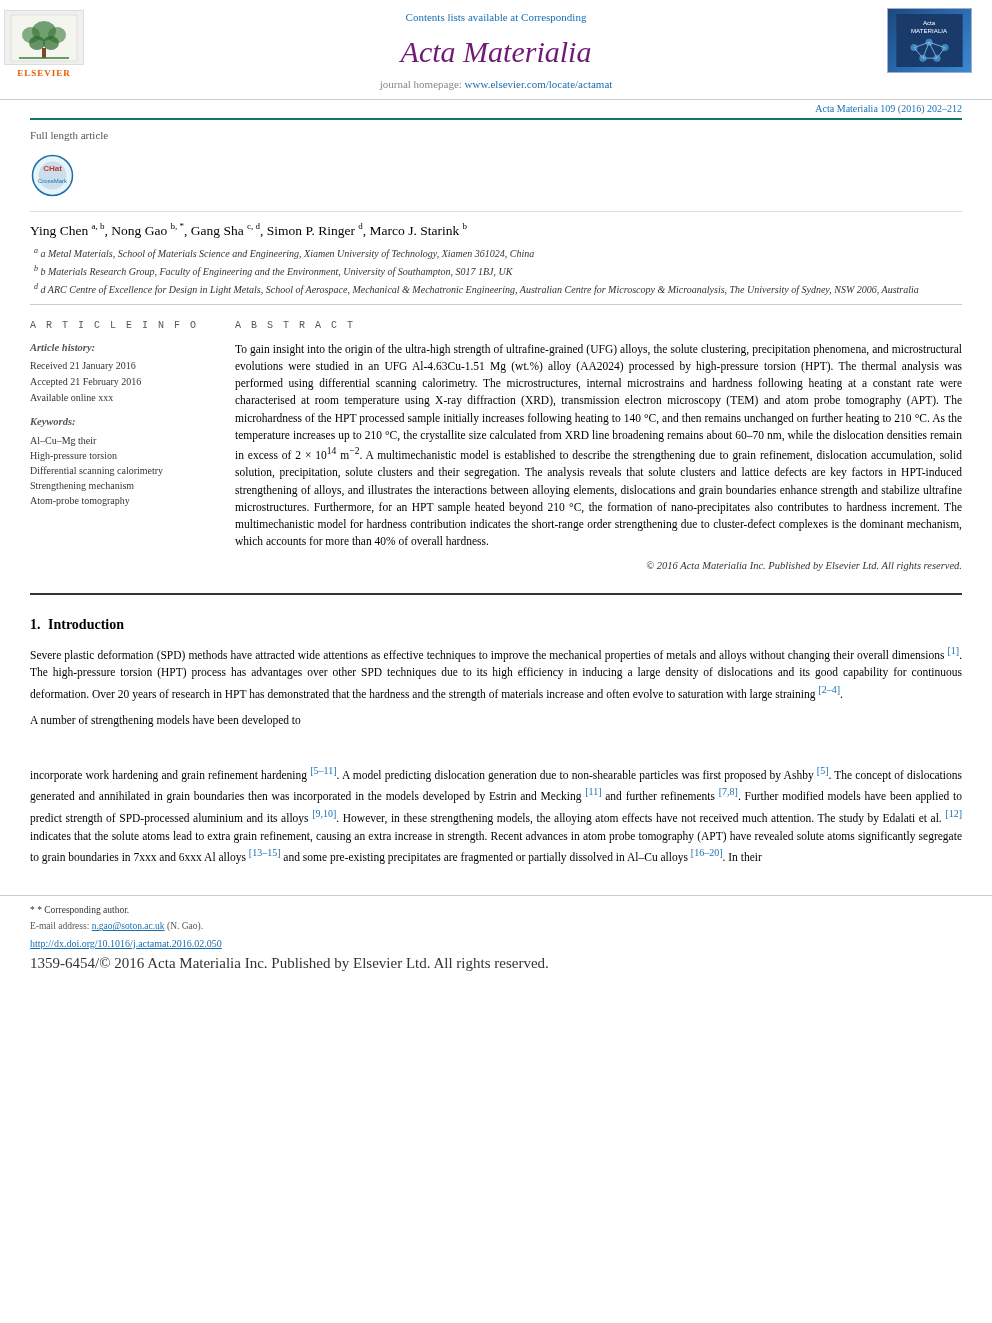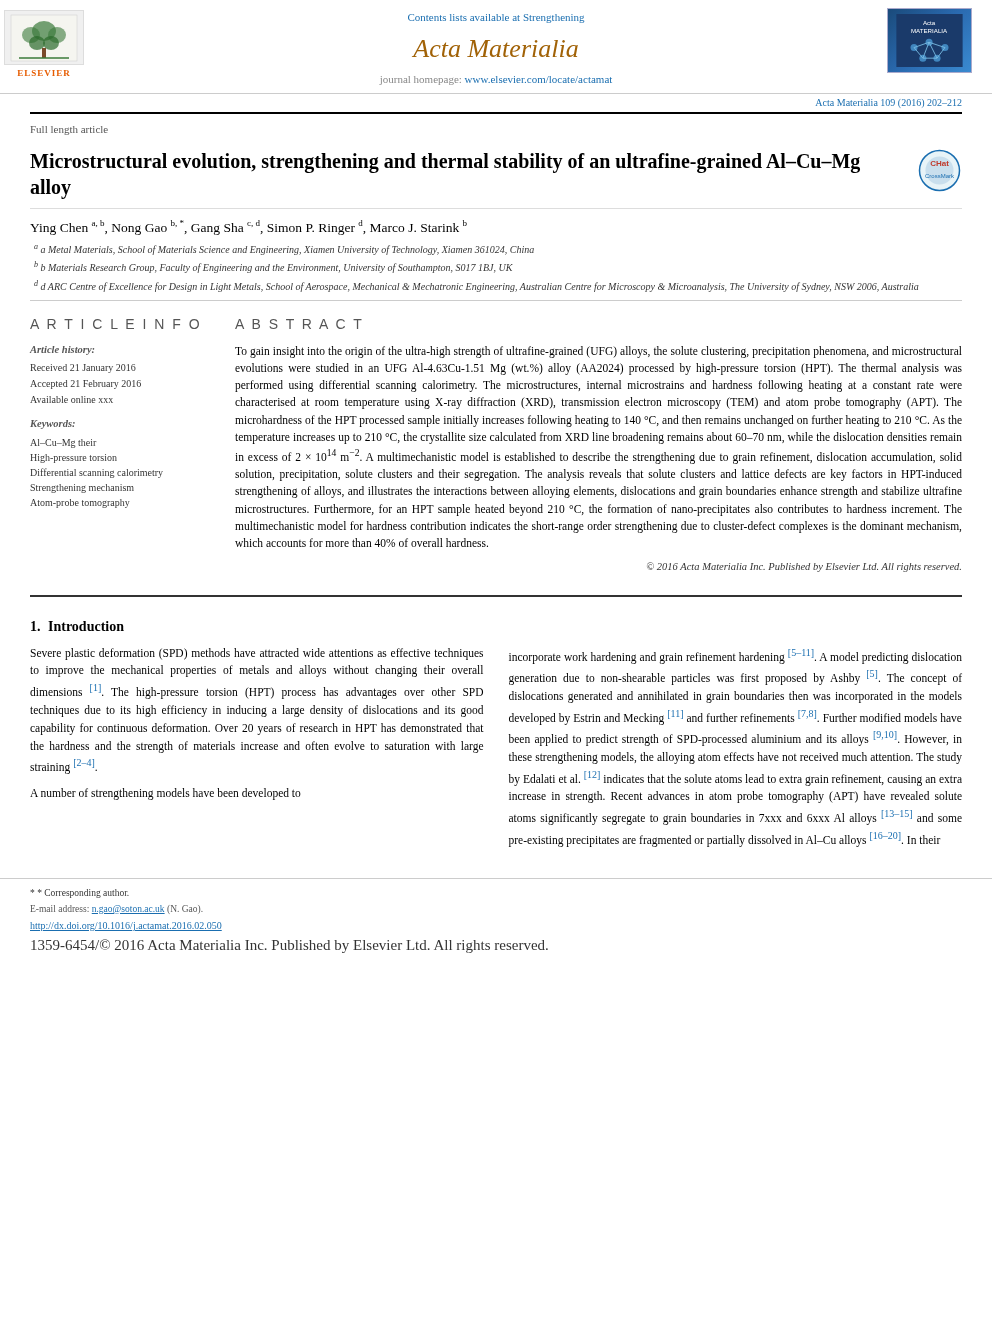--- a/index.html
+++ b/index.html
@@ -19,24 +19,24 @@
       padding: 10px 20px 6px;
       border-bottom: 1px solid #ccc;
       position: relative;
     }
     .journal-header .top-line {
       font-size: 11px;
       color: #1a6eb0;
       margin-bottom: 6px;
     }
     .journal-header .journal-title {
-      font-size: 26px;
+      font-size: 30px;
       font-weight: normal;
       font-style: italic;
-      color: #a16207;
+      color: #701a75;
       margin-bottom: 4px;
     }
     .journal-header .homepage-line {
       font-size: 11px;
       color: #888;
     }
     .journal-header .homepage-line a {
       color: #1a6eb0;
       text-decoration: none;
     }
@@ -78,21 +78,21 @@
     
     .article-body {
       padding: 0 30px;
     }
 
     
     .article-type {
       font-size: 11px;
       color: #555;
       padding: 8px 0 4px 0;
-      border-top: 2px solid #000000;
+      border-top: 2px solid #0f766e;
       margin-top: 0;
     }
 
     
     .article-title-section {
       padding: 6px 0 8px 0;
       border-bottom: 1px solid #ddd;
       display: flex;
       justify-content: space-between;
       align-items: flex-start;
@@ -143,26 +143,26 @@
       flex-shrink: 0;
       font-size: 11px;
     }
     .right-col {
       flex: 1;
       font-size: 11.5px;
     }
 
     
     .section-title-small {
-      font-size: 14px;
+      font-size: 10px;
       letter-spacing: 2px;
       color: #555;
       text-transform: uppercase;
       margin-bottom: 8px;
-      font-family: Liberation Sans, sans-serif;
+      font-family: Liberation Mono, monospace;
     }
     .article-info-section {
       margin-bottom: 10px;
     }
     .info-label {
       font-size: 10.5px;
       font-style: italic;
       font-weight: bold;
       color: #555;
       margin-bottom: 4px;
@@ -203,20 +203,21 @@
       margin: 10px 0;
     }
 
     
     .intro-section {
       padding: 10px 0 0 0;
     }
     .intro-two-col {
       display: flex;
       gap: 25px;
+      flex-direction: column;
     }
     .intro-col {
       flex: 1;
       font-size: 11.5px;
       line-height: 1.55;
       text-align: justify;
     }
     .section-heading {
       font-size: 14px;
       font-weight: bold;
@@ -323,40 +324,39 @@
         <line x1="55" y1="38" x2="46" y2="50" stroke="#7abde4" stroke-width="1"></line>
         <line x1="37" y1="32" x2="30" y2="50" stroke="#7abde4" stroke-width="1"></line>
         <line x1="37" y1="32" x2="46" y2="50" stroke="#7abde4" stroke-width="1"></line>
         <line x1="30" y1="50" x2="46" y2="50" stroke="#7abde4" stroke-width="1"></line>
       </svg>
     </div>
   </div>
 
   <div style="padding: 0 100px;">
     <div class="top-line">
-      Contents lists available at <span style="color: #1a6eb0;">Strengthening</span>
+      Contents lists available at <span style="color: #1a6eb0;">Corresponding</span>
     </div>
     <div class="journal-title">Acta Materialia</div>
     <div class="homepage-line">
       <span>journal homepage:</span>
       <a href="#" style="color:#1a6eb0;">www.elsevier.com/locate/actamat</a>
     </div>
   </div>
 </div>
 
 <div style="text-align:right; font-size:10px; color:#1a6eb0; padding: 2px 30px;">
   <span>Acta Materialia 109 (2016) 202–212</span>
 </div>
 
 <div class="article-body">
 
   <div class="article-type">Full length article</div>
 
   <div class="article-title-section">
-    <div class="article-title">Microstructural evolution, strengthening and thermal stability of an ultrafine-grained Al–Cu–Mg alloy</div>
 
     <div>
       <svg class="crossmark-svg" viewBox="0 0 45 45">
         <circle cx="22.5" cy="22.5" r="20" fill="#e8f4f8" stroke="#1a6eb0" stroke-width="1.5"></circle>
         <circle cx="22.5" cy="22.5" r="14" fill="#1a6eb0" opacity="0.15"></circle>
         <text x="22.5" y="18" font-size="8" fill="#c0392b" text-anchor="middle" font-weight="bold" font-family="Arial">CHat</text>
         <text x="22.5" y="30" font-size="6" fill="#1a6eb0" text-anchor="middle" font-family="Arial">CrossMark</text>
       </svg>
     </div>
   </div>

